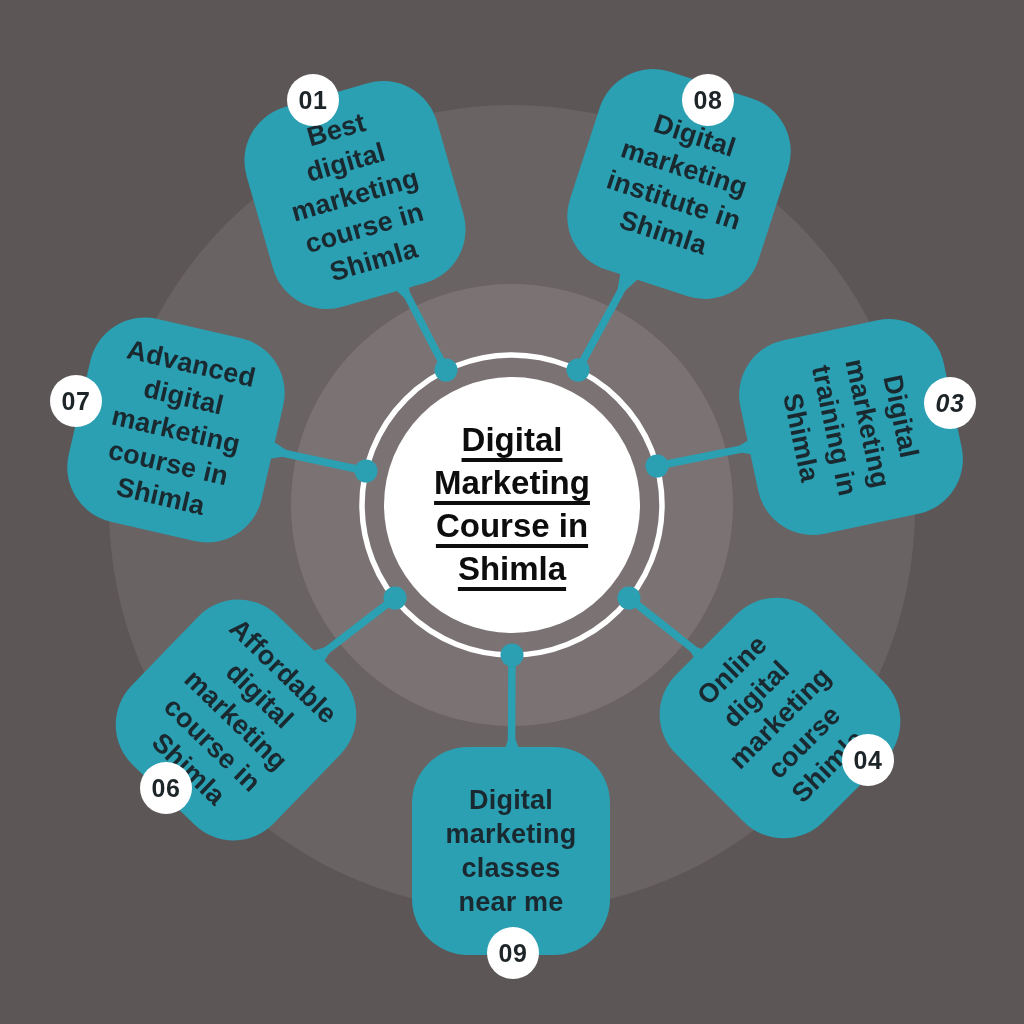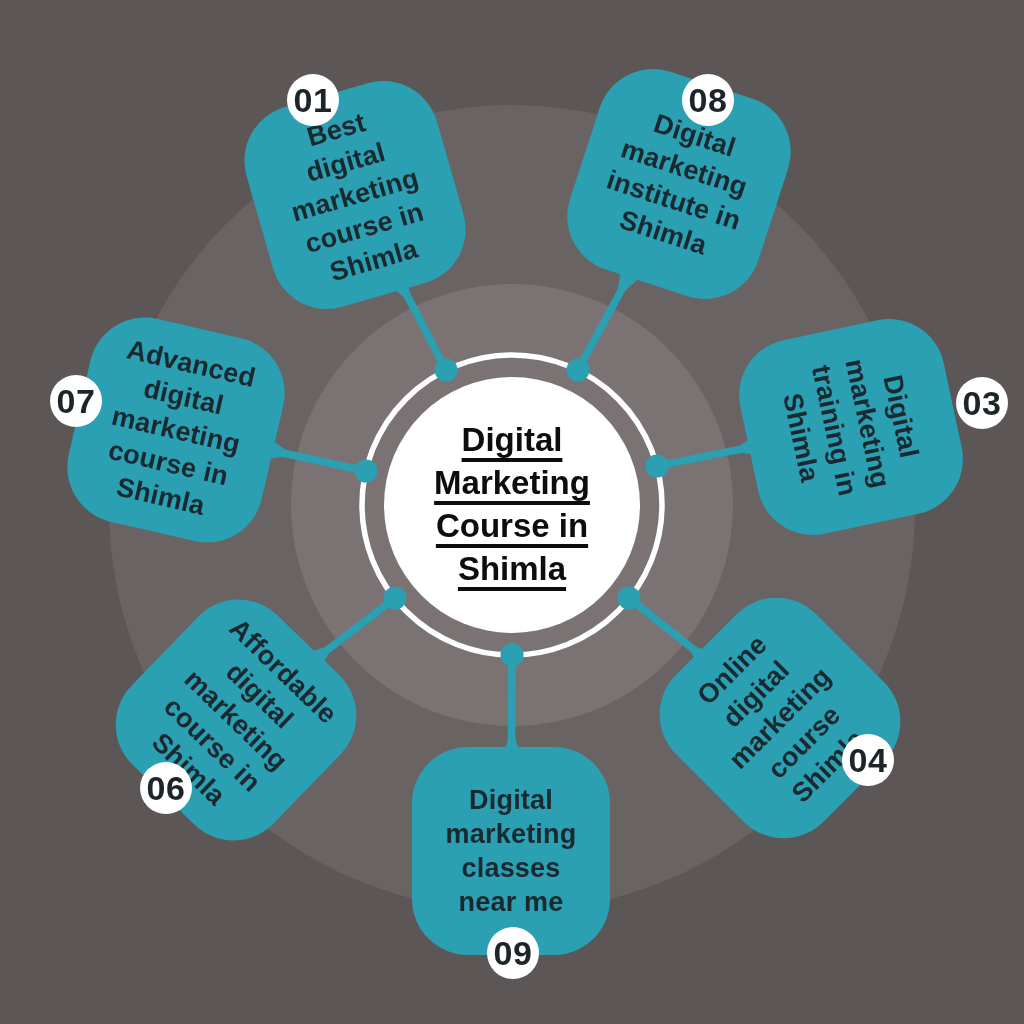--- a/index.html
+++ b/index.html
@@ -30,26 +30,26 @@
   .b3{left:752px;top:323px;transform:rotate(78deg);}
   .b4{left:681px;top:614px;transform:rotate(-45deg);}
   .b5{left:412px;top:747px;}
   .b6{left:137px;top:616px;transform:rotate(44deg);}
   .b7{left:77px;top:326px;transform:rotate(13deg);}
   .badge{
     position:absolute;
     width:52px;height:52px;border-radius:50%;
     background:var(--badge_bg,#fff);
     display:flex;align-items:center;justify-content:center;
-    font-size:34px;font-weight:700;color:var(--badge_text,#1E2528);
+    font-size:25px;font-weight:700;color:var(--badge_text,#1E2528);
     letter-spacing:.5px;
   }
   .g1{left:287px;top:74px;}
   .g2{left:682px;top:74px;}
-  .g3{left:956px;top:377px;}
+  .g3{left:924px;top:377px;font-style:italic;}
   .g4{left:842px;top:734px;}
   .g5{left:487px;top:927px;}
   .g6{left:140px;top:762px;}
   .g7{left:50px;top:375px;}
   .center-title{
     position:absolute;left:392px;top:405px;
     width:240px;height:200px;
     display:flex;align-items:center;justify-content:center;
     text-align:center;
   }

